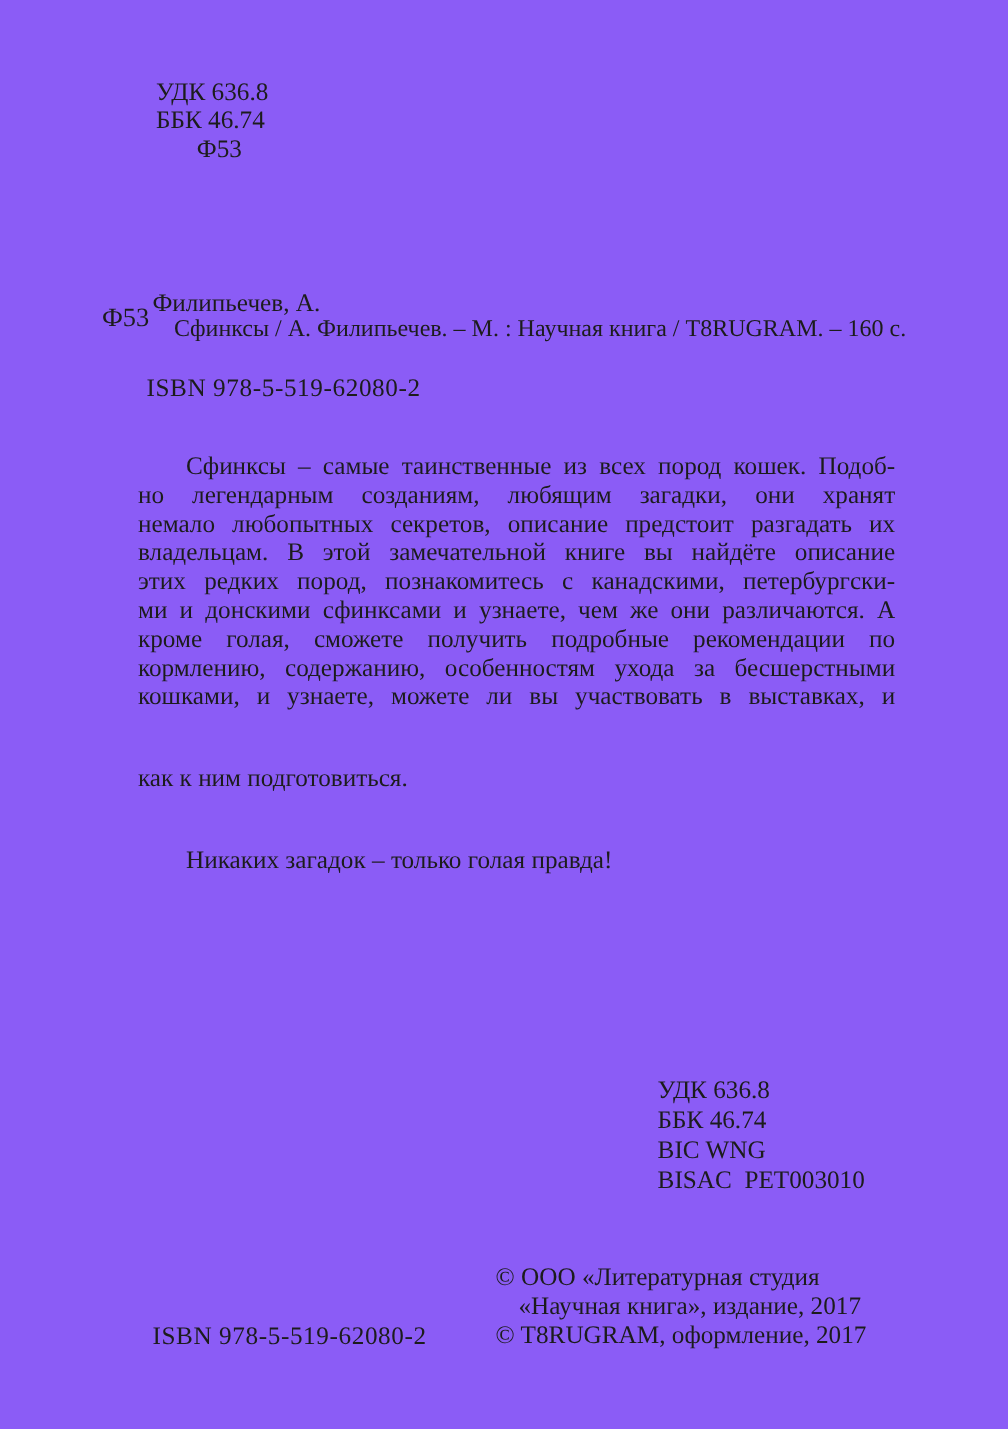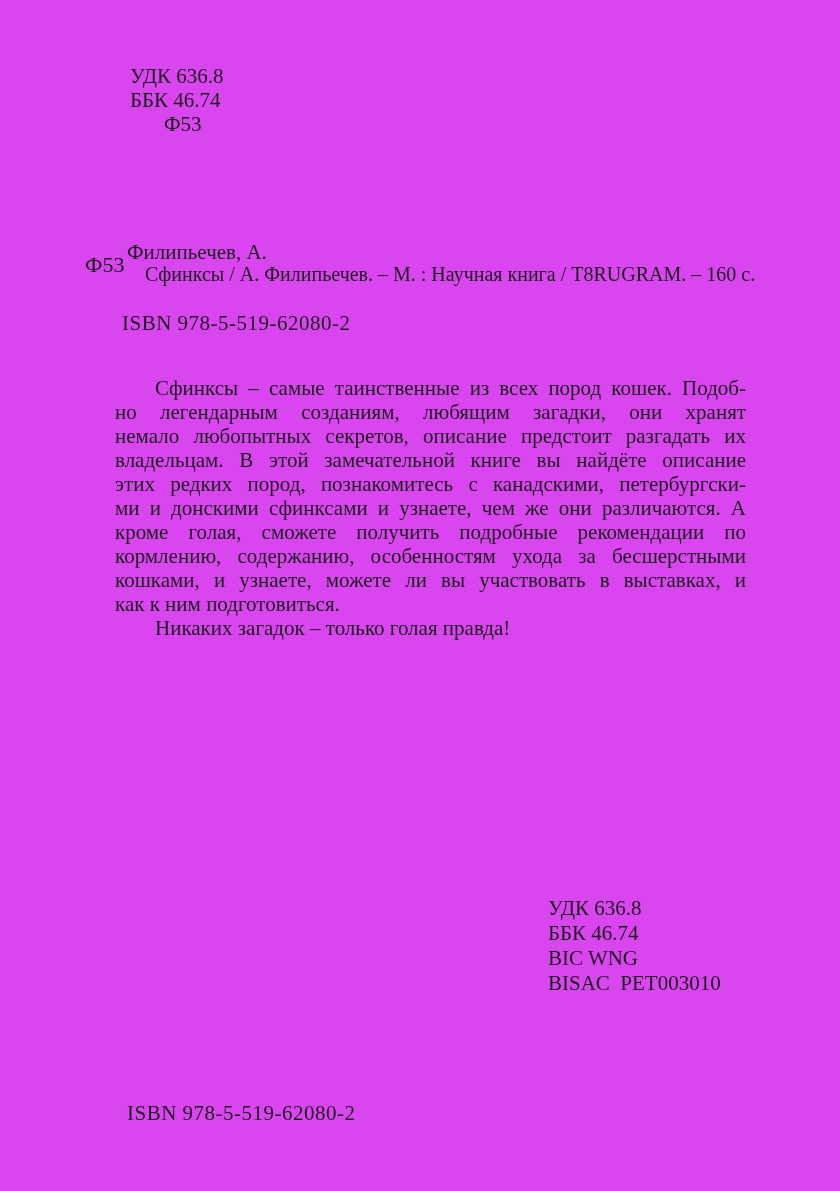--- a/index.html
+++ b/index.html
@@ -4,21 +4,21 @@
 <style>
   html, body {
     margin: 0;
     padding: 0;
     background: #ffffff;
   }
   .page {
     position: relative;
     width: 840px;
     height: 1191px;
-    background: #d946ef;
+    background: #8b5cf6;
     font-family: "Liberation Serif", "DejaVu Serif", serif;
     color: #1c1c1c;
     overflow: hidden;
   }
   .abs { position: absolute; }
 
   
   .top-codes {
     left: 130px; top: 64px;
     font-size: 21px; line-height: 24px;
@@ -54,20 +54,21 @@
     font-size: 21px; line-height: 24px;
   }
   .annotation .line {
     text-align: justify;
     text-align-last: justify;
   }
   .annotation .line.first { text-indent: 40px; }
   .annotation .line.para-end {
     text-align: center;
     text-align-last: left;
+    margin-top: 44px;
   }
 
   
   .bottom-codes {
     left: 548px; top: 896px;
     font-size: 21px; line-height: 25px;
   }
   .bottom-codes .code-line { white-space: pre; }
 
   
@@ -112,15 +113,20 @@
     <div class="line para-end first">Никаких загадок – только голая правда!</div>
   </div>
 
   <div class="abs bottom-codes">
     <div class="code-line">УДК 636.8</div>
     <div class="code-line">ББК 46.74</div>
     <div class="code-line">BIC WNG</div>
     <div class="code-line">BISAC  PET003010</div>
   </div>
 
+  <div class="abs copyright">
+    <div>© ООО «Литературная студия</div>
+    <div class="cont">«Научная книга», издание, 2017</div>
+    <div>© T8RUGRAM, оформление, 2017</div>
+  </div>
   <div class="abs isbn-bottom">ISBN 978-5-519-62080-2</div>
 
 </div>
 
 </body></html>

